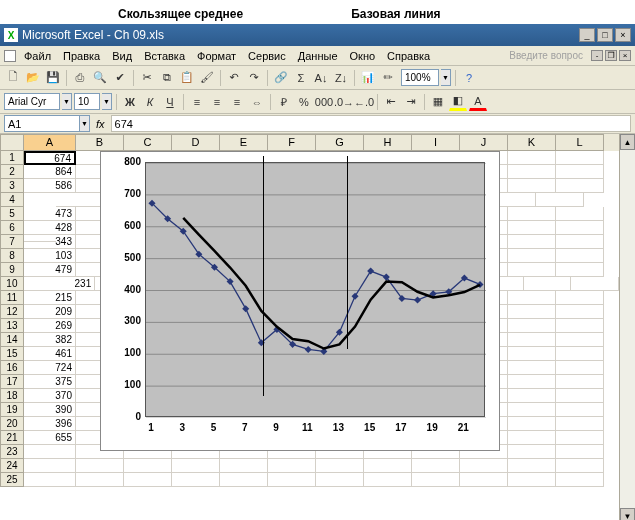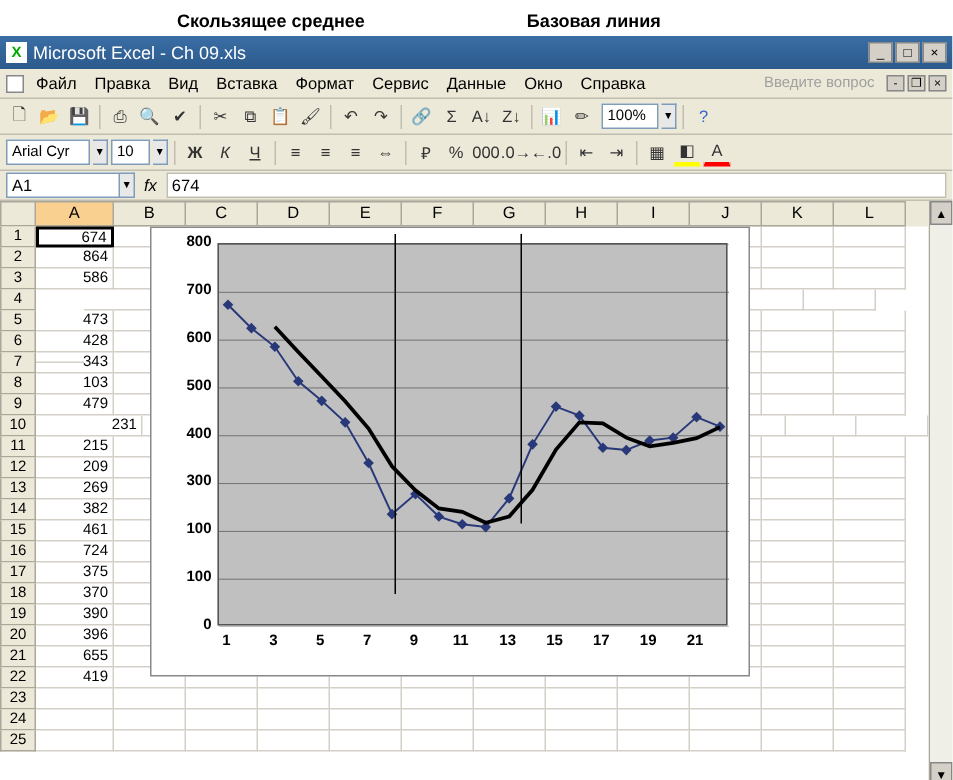--- a/index.html
+++ b/index.html
@@ -493,35 +493,20 @@
           <div class="cell" style="width: 48px;"></div>
           <div class="cell" style="width: 48px;"></div>
           <div class="cell" style="width: 48px;"></div>
           <div class="cell" style="width: 48px;"></div>
           <div class="cell" style="width: 48px;"></div>
           <div class="cell" style="width: 48px;"></div>
           <div class="cell" style="width: 48px;"></div>
           <div class="cell" style="width: 48px;"></div>
         </div>
         <div class="row">
-          <div class="rowhdr">22</div>
-          <div class="cell" style="width: 52px;">419</div>
-          <div class="cell" style="width: 48px;"></div>
-          <div class="cell" style="width: 48px;"></div>
-          <div class="cell" style="width: 48px;"></div>
-          <div class="cell" style="width: 48px;"></div>
-          <div class="cell" style="width: 48px;"></div>
-          <div class="cell" style="width: 48px;"></div>
-          <div class="cell" style="width: 48px;"></div>
-          <div class="cell" style="width: 48px;"></div>
-          <div class="cell" style="width: 48px;"></div>
-          <div class="cell" style="width: 48px;"></div>
-          <div class="cell" style="width: 48px;"></div>
-        </div>
-        <div class="row">
           <div class="rowhdr">23</div>
           <div class="cell" style="width: 52px;"></div>
           <div class="cell" style="width: 48px;"></div>
           <div class="cell" style="width: 48px;"></div>
           <div class="cell" style="width: 48px;"></div>
           <div class="cell" style="width: 48px;"></div>
           <div class="cell" style="width: 48px;"></div>
           <div class="cell" style="width: 48px;"></div>
           <div class="cell" style="width: 48px;"></div>
           <div class="cell" style="width: 48px;"></div>

